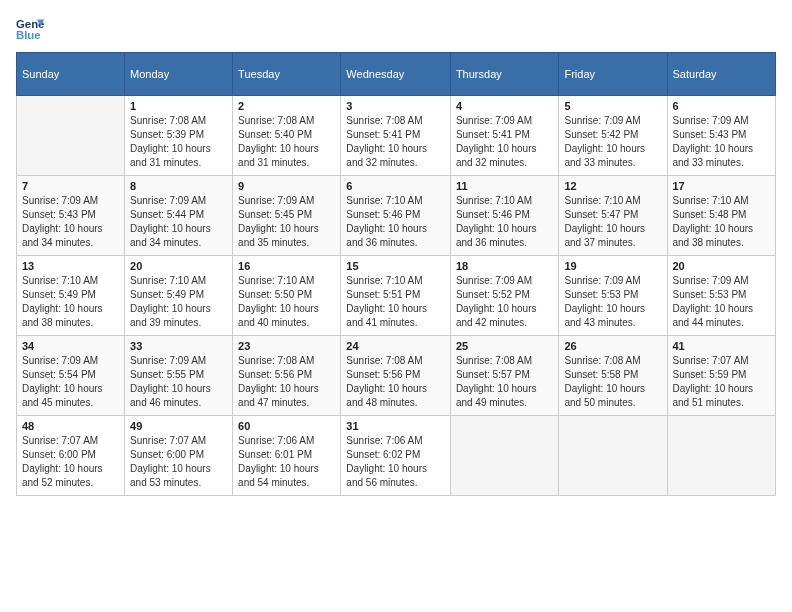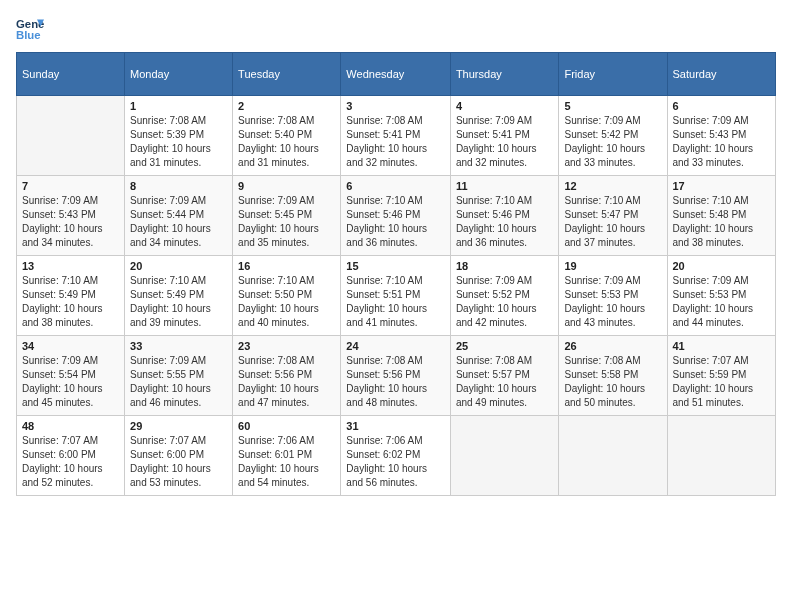--- a/index.html
+++ b/index.html
@@ -318,21 +318,21 @@
         </tr>
         <tr>
           <td>
             <span class="day-number">48</span>
             <div class="day-info" style="white-space: pre-line;">Sunrise: 7:07 AM
 Sunset: 6:00 PM
 Daylight: 10 hours
 and 52 minutes.</div>
           </td>
           <td>
-            <span class="day-number">29</span>
+            <span class="day-number">49</span>
             <div class="day-info" style="white-space: pre-line;">Sunrise: 7:07 AM
 Sunset: 6:00 PM
 Daylight: 10 hours
 and 53 minutes.</div>
           </td>
           <td>
             <span class="day-number">60</span>
             <div class="day-info" style="white-space: pre-line;">Sunrise: 7:06 AM
 Sunset: 6:01 PM
 Daylight: 10 hours

